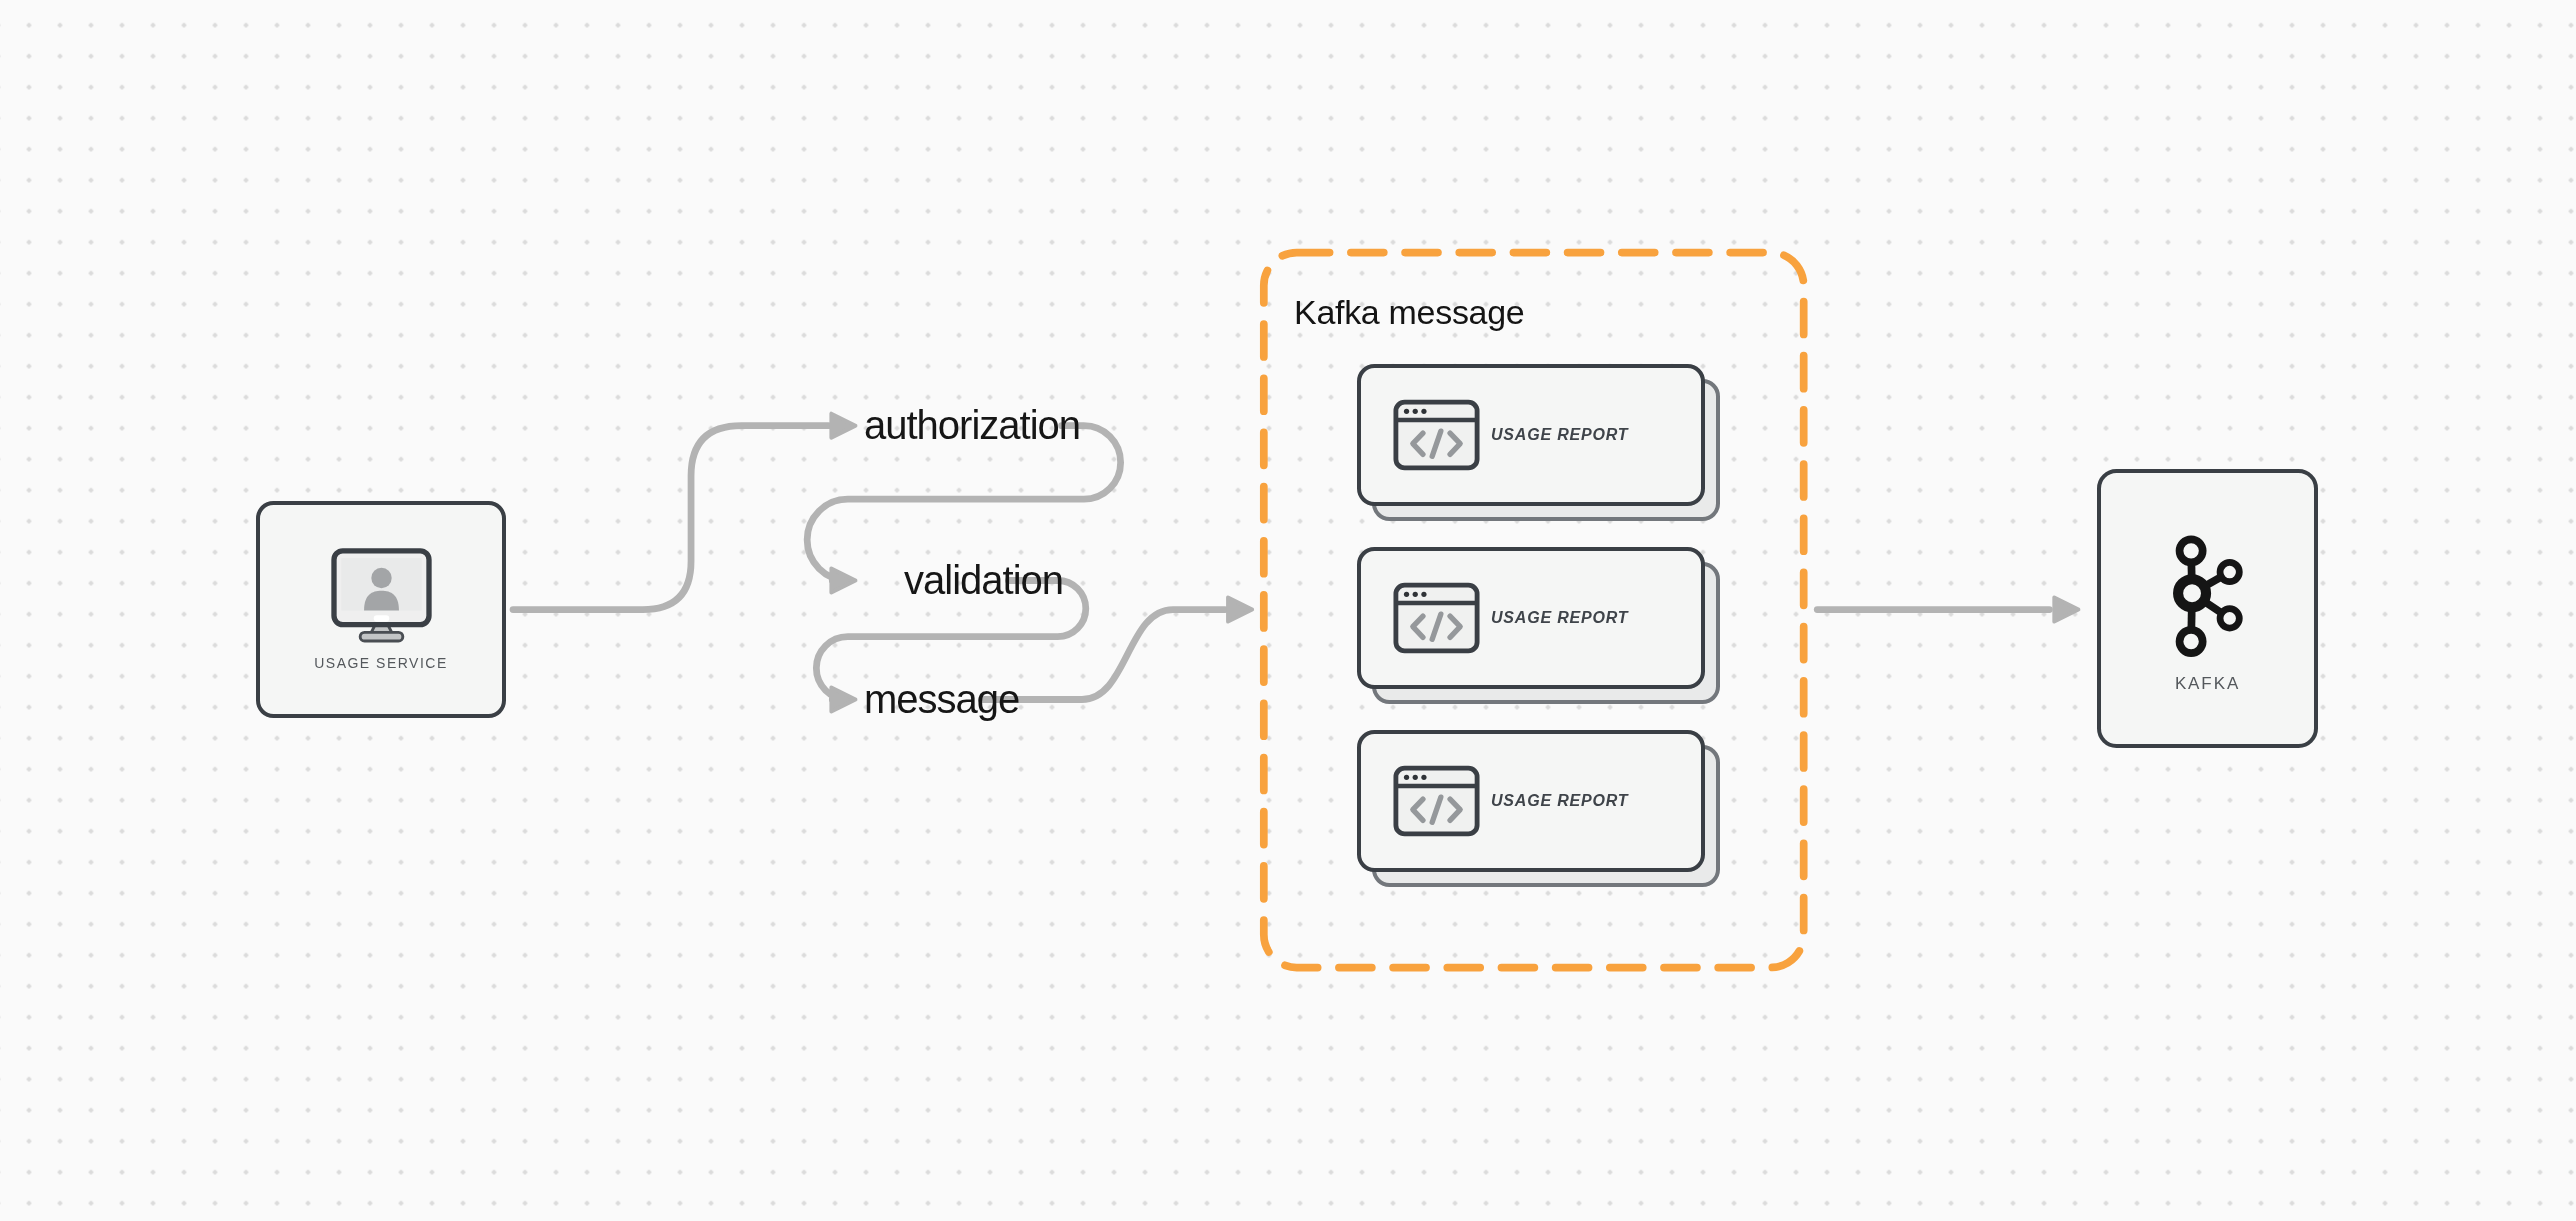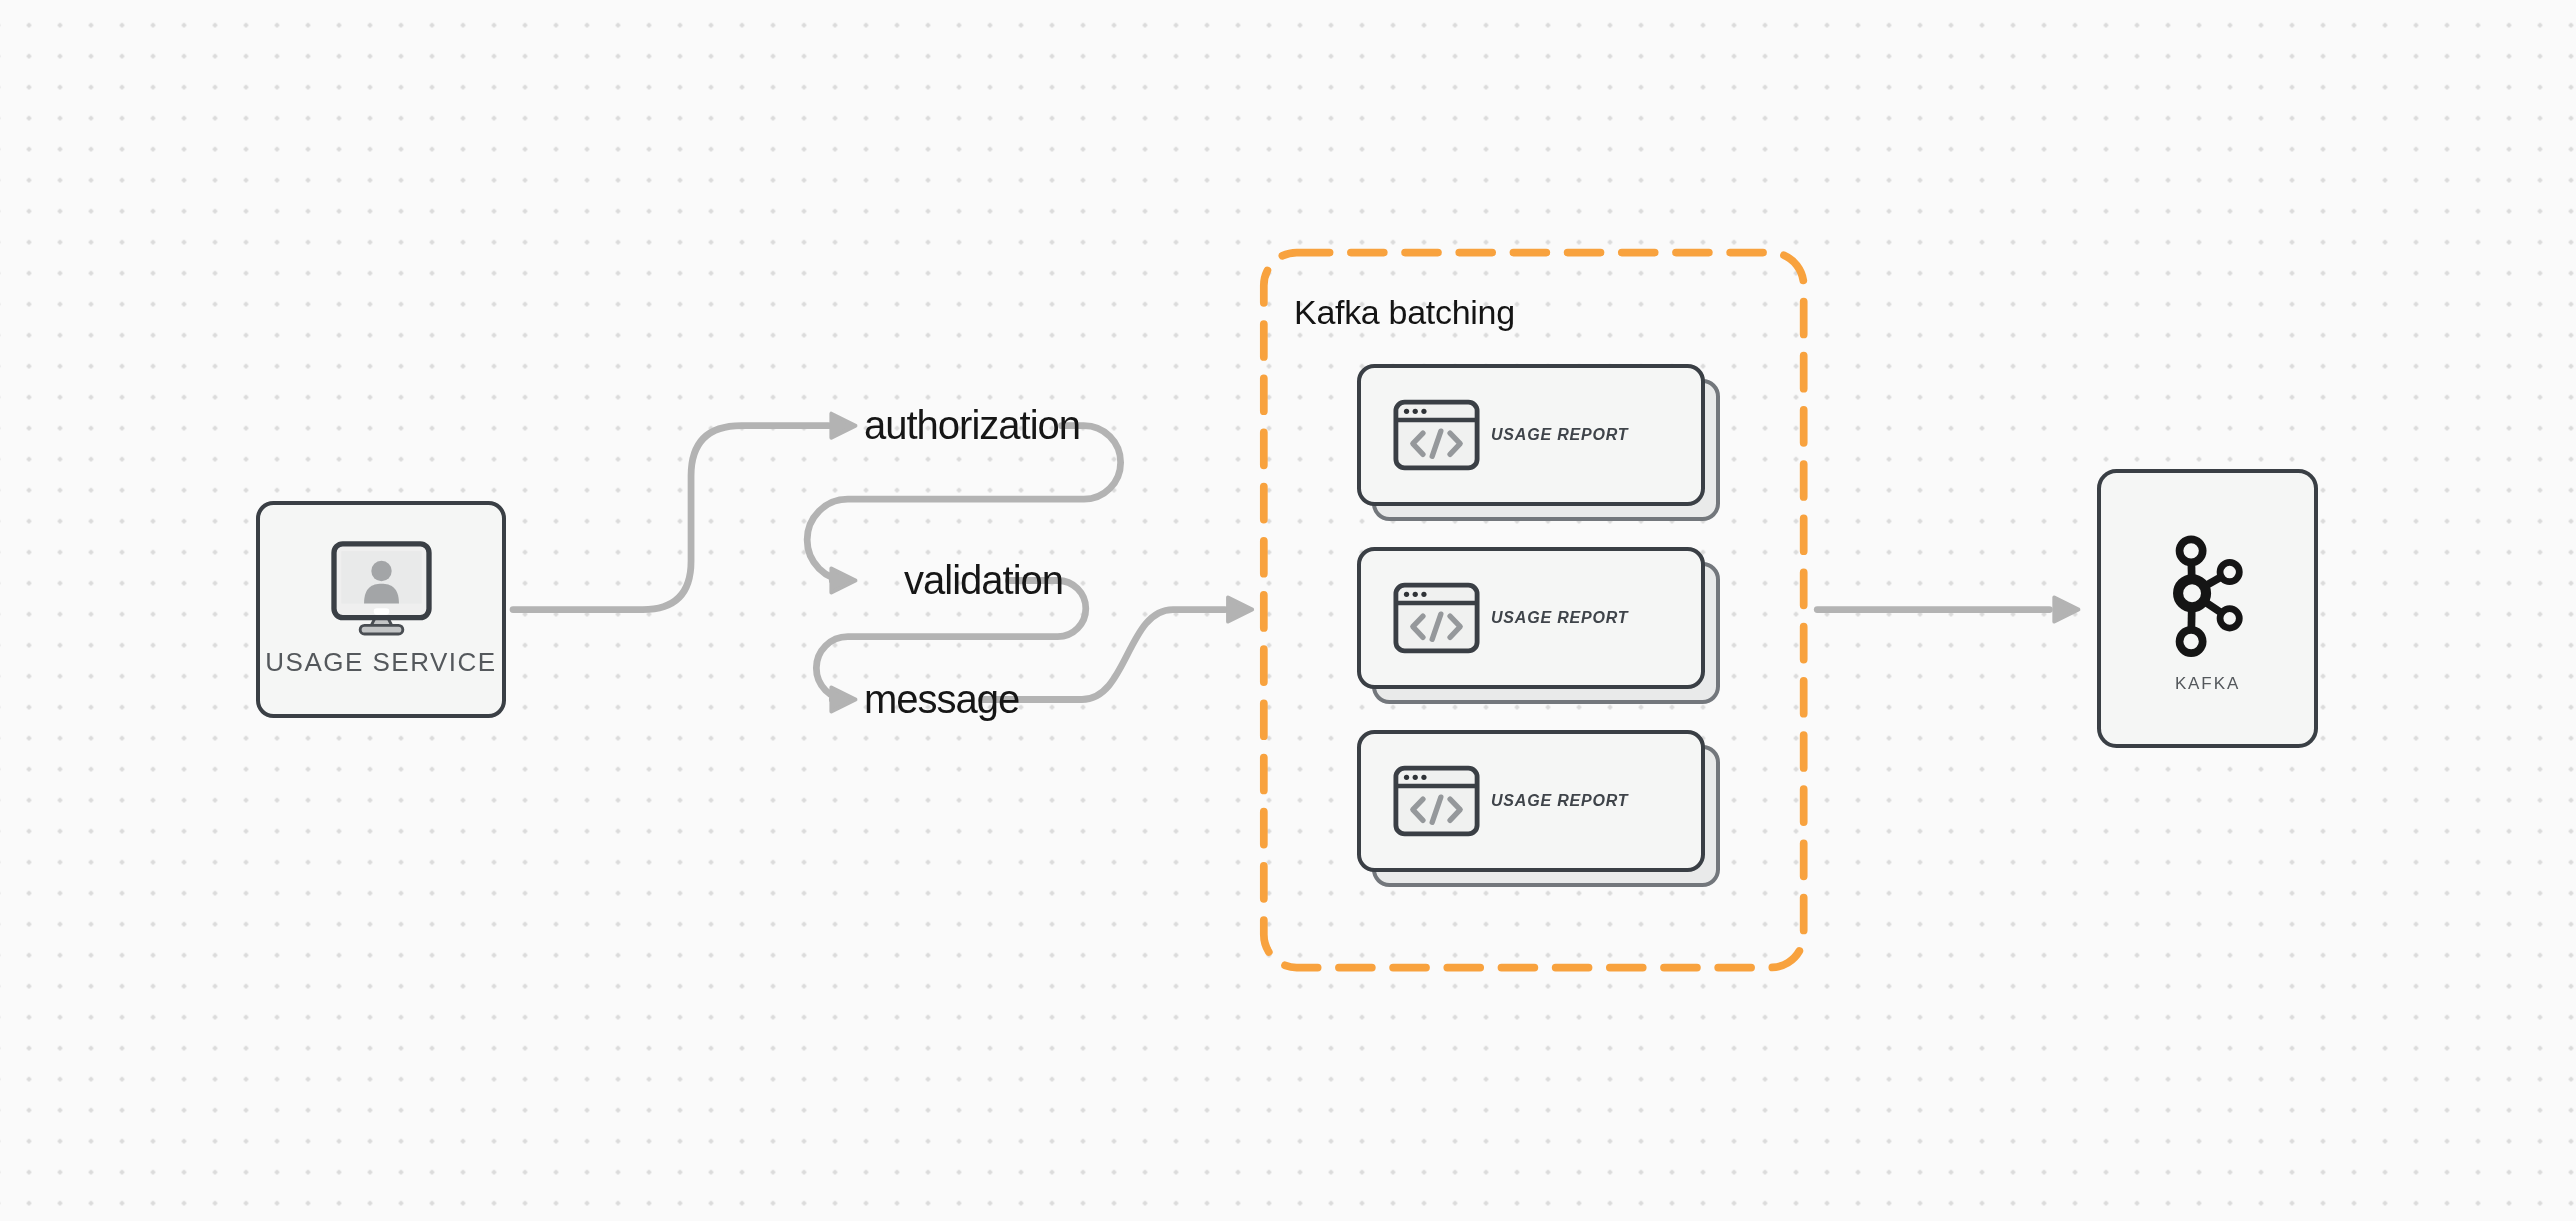--- a/index.html
+++ b/index.html
@@ -48,21 +48,21 @@
   }
   .node-kafka{
     left:2097px;top:469px;width:221px;height:279px;border-radius:19.4px;gap:13.5px;
     padding-bottom:7.7px;
   }
   .node-label{
     color:var(--node-label-gray);
     letter-spacing:1.5px;
     white-space:nowrap;
   }
-  .node-usage-service .node-label{font-size:26px;}
+  .node-usage-service .node-label{font-size:14px;}
   .node-kafka .node-label{font-size:17px;letter-spacing:1.9px;}
   .flow-label{
     position:absolute;z-index:2;
     transform:translateY(-52%);
     color:var(--flow-label-dark);
     font-size:40px;font-weight:500;letter-spacing:-1px;
     white-space:nowrap;
   }
   .flow-label-authorization{left:864px;top:426px;}
   .flow-label-validation{left:864px;top:581px;margin-left:40px;}
@@ -138,21 +138,21 @@
 
       <rect x="44" y="69.5" width="16" height="6.5" rx="3.2" fill="#FFFFFF"></rect>
     </svg>
     <div class="node-label">USAGE SERVICE</div>
   </div>
 
   <div class="flow-label flow-label-authorization">authorization</div>
   <div class="flow-label flow-label-validation">validation</div>
   <div class="flow-label flow-label-batching">message</div>
 
-  <div class="group-title">Kafka batching</div>
+  <div class="group-title">Kafka message</div>
 
   <div class="card-stack card-stack-1">
     <div class="card-shadow"></div>
     <div class="card">
       <svg class="card-icon" width="87" height="72" viewBox="0 0 90 74">
         <rect x="3" y="3" width="84" height="68" rx="9" fill="#F0F1F0" stroke="#3A3F45" stroke-width="5"></rect>
         <line x1="4" y1="21.5" x2="86" y2="21.5" stroke="#3A3F45" stroke-width="4.5"></line>
         <circle cx="14" cy="12.5" r="2.7" fill="#2F3337"></circle>
         <circle cx="23" cy="12.5" r="2.7" fill="#2F3337"></circle>
         <circle cx="32" cy="12.5" r="2.7" fill="#2F3337"></circle>

